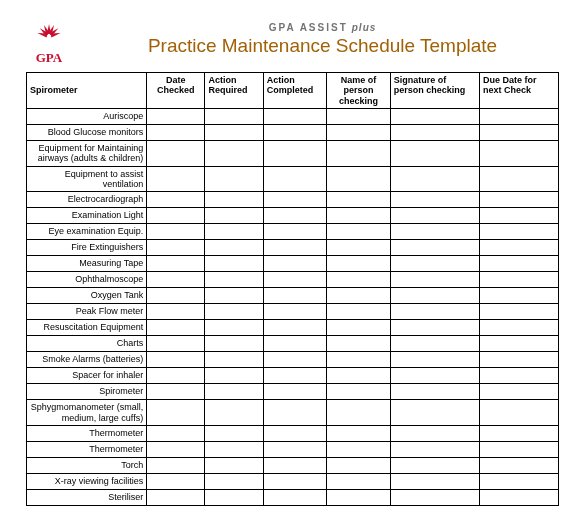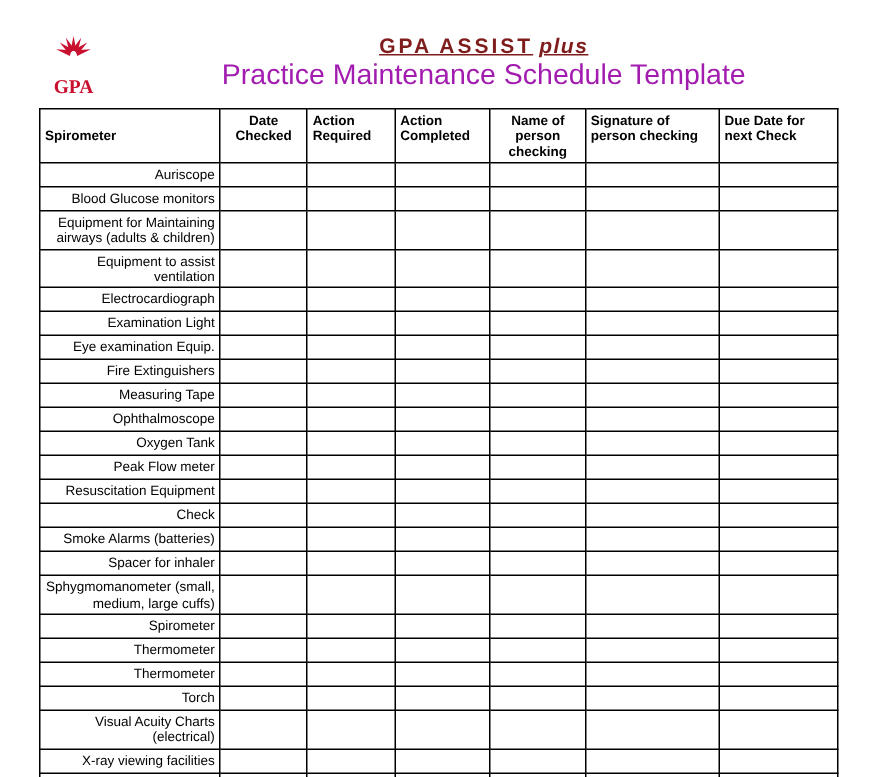--- a/index.html
+++ b/index.html
@@ -1,23 +1,23 @@
 <!DOCTYPE html>
 <html><head>
 <meta charset="utf-8">
 <style>
 html,body{margin:0;padding:0;background:#fff;font-family:Arial,Helvetica,sans-serif;}
 .page{width:585px;height:518px;position:relative;box-sizing:border-box;padding:18px 26px 0 26px;}
 .header-row{display:flex;align-items:flex-start;margin-bottom:6px;}
 .logo{width:60px;padding-top:4px;}
 .logo svg{display:block;}
 .title-block{flex:1;text-align:center;padding-top:4px;}
-.brand-line{font-size:14px;font-weight:bold;color:#7f1d1d;letter-spacing:2px;text-decoration:underline;}
+.brand-line{font-size:10px;font-weight:bold;color:#737373;letter-spacing:2px;}
 .brand-line .plus{font-style:italic;letter-spacing:1px;font-weight:bold;margin-left:4px;}
-.main-title{font-size:19px;color:#a21caf;margin-top:2px;}
+.main-title{font-size:19px;color:#a16207;margin-top:2px;}
 table{border-collapse:collapse;width:100%;table-layout:fixed;}
 th,td{border:1px solid #000;font-size:9px;padding:2px 3px;vertical-align:top;text-align:left;line-height:1.15;}
 th{font-weight:bold;}
 th.eq{width:22%;vertical-align:middle;}
 th.c1{width:10%;text-align:center;}
 th.c2{width:10%;}
 th.c3{width:11%;}
 th.c4{width:11%;text-align:center;}
 th.c5{width:16%;}
 th.c6{width:14%;}
@@ -174,21 +174,21 @@
         <tr>
           <td class="eq">Resuscitation Equipment</td>
           <td></td>
           <td></td>
           <td></td>
           <td></td>
           <td></td>
           <td></td>
         </tr>
         <tr>
-          <td class="eq">Check</td>
+          <td class="eq">Charts</td>
           <td></td>
           <td></td>
           <td></td>
           <td></td>
           <td></td>
           <td></td>
         </tr>
         <tr>
           <td class="eq">Smoke Alarms (batteries)</td>
           <td></td>
@@ -201,66 +201,57 @@
         <tr>
           <td class="eq">Spacer for inhaler</td>
           <td></td>
           <td></td>
           <td></td>
           <td></td>
           <td></td>
           <td></td>
         </tr>
         <tr>
+          <td class="eq">Spirometer</td>
+          <td></td>
+          <td></td>
+          <td></td>
+          <td></td>
+          <td></td>
+          <td></td>
+        </tr>
+        <tr>
           <td class="eq">Sphygmomanometer (small, medium, large cuffs)</td>
           <td></td>
           <td></td>
           <td></td>
           <td></td>
           <td></td>
           <td></td>
         </tr>
         <tr>
-          <td class="eq">Spirometer</td>
-          <td></td>
-          <td></td>
-          <td></td>
-          <td></td>
-          <td></td>
-          <td></td>
-        </tr>
-        <tr>
           <td class="eq">Thermometer</td>
           <td></td>
           <td></td>
           <td></td>
           <td></td>
           <td></td>
           <td></td>
         </tr>
         <tr>
           <td class="eq">Thermometer</td>
           <td></td>
           <td></td>
           <td></td>
           <td></td>
           <td></td>
           <td></td>
         </tr>
         <tr>
           <td class="eq">Torch</td>
-          <td></td>
-          <td></td>
-          <td></td>
-          <td></td>
-          <td></td>
-          <td></td>
-        </tr>
-        <tr>
-          <td class="eq">Visual Acuity Charts (electrical)</td>
           <td></td>
           <td></td>
           <td></td>
           <td></td>
           <td></td>
           <td></td>
         </tr>
         <tr>
           <td class="eq">X-ray viewing facilities</td>
           <td></td>

